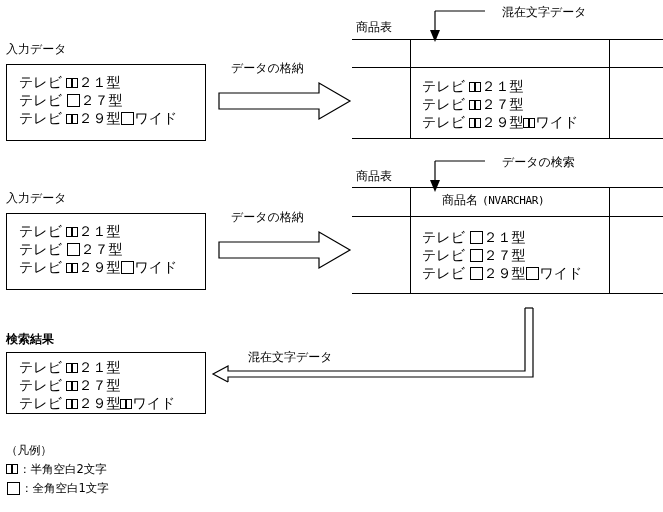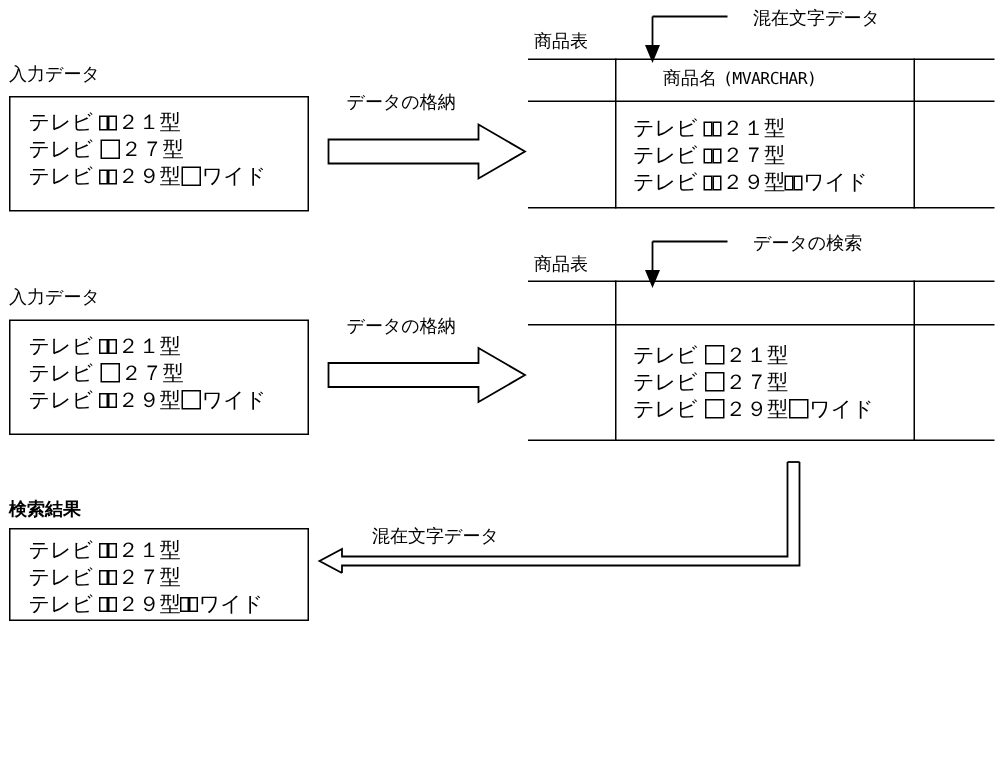--- a/index.html
+++ b/index.html
@@ -119,25 +119,20 @@
 
   <div class="tbl" style="left:352px; top:39px; width:311px; height:100px;">
 
     <div class="tline hline" style="left:0px;  top:0px;  width:311px;"></div>
     <div class="tline hline" style="left:0px;  top:28px; width:311px;"></div>
     <div class="tline hline" style="left:0px;  top:99px; width:311px;"></div>
 
     <div class="tline vline" style="left:58px;  top:0px; height:100px;"></div>
     <div class="tline vline" style="left:257px; top:0px; height:100px;"></div>
 
-    <div class="abs" style="left:58px; top:0px; width:199px; height:28px;">
-      <div class="abs lbl" style="left:32px; top:7px;">
-        <span>商品名</span><span class="mono" style="margin-left:4px;">(MVARCHAR)</span>
-      </div>
-    </div>
 
     <div class="abs" style="left:58px; top:28px; width:199px; height:71px;">
       <div class="rows" style="padding:10px 0 0 12px;">
           <div class="row"><span>テレビ</span> <span><span class="sp-h"></span><span class="sp-h"></span></span><span>２１型</span></div>
           <div class="row"><span>テレビ</span> <span><span class="sp-h"></span><span class="sp-h"></span></span><span>２７型</span></div>
           <div class="row"><span>テレビ</span> <span><span class="sp-h"></span><span class="sp-h"></span></span><span>２９型</span><span><span class="sp-h"></span><span class="sp-h"></span></span><span>ワイド</span></div>
         </div>
     </div>
   </div>
 
@@ -170,20 +165,25 @@
 
   <div class="abs lbl" style="left:356px; top:170px;">商品表</div>
 
   <div class="tbl" style="left:352px; top:187px; width:311px; height:107px;">
     <div class="tline hline" style="left:0px;  top:0px;   width:311px;"></div>
     <div class="tline hline" style="left:0px;  top:29px;  width:311px;"></div>
     <div class="tline hline" style="left:0px;  top:106px; width:311px;"></div>
     <div class="tline vline" style="left:58px;  top:0px; height:107px;"></div>
     <div class="tline vline" style="left:257px; top:0px; height:107px;"></div>
 
+    <div class="abs" style="left:58px; top:0px; width:199px; height:29px;">
+      <div class="abs lbl" style="left:32px; top:7px;">
+        <span>商品名</span><span class="mono" style="margin-left:4px;">(NVARCHAR)</span>
+      </div>
+    </div>
 
     <div class="abs" style="left:58px; top:29px; width:199px; height:77px;">
       <div class="rows" style="padding:12px 0 0 12px;">
           <div class="row"><span>テレビ</span> <span><span class="sp-f"></span></span><span>２１型</span></div>
           <div class="row"><span>テレビ</span> <span><span class="sp-f"></span></span><span>２７型</span></div>
           <div class="row"><span>テレビ</span> <span><span class="sp-f"></span></span><span>２９型</span><span><span class="sp-f"></span></span><span>ワイド</span></div>
         </div>
     </div>
   </div>
 
@@ -200,14 +200,27 @@
   <div class="abs lbl" style="left:248px; top:351px;">混在文字データ</div>
 
   <div class="abs" style="left:208px; top:294px;">
     <svg width="330" height="120" viewBox="0 0 330 120">
       <path d="M 20,88 L 5,80 L 20,72 L 20,77 L 317,77 L 317,14
                M 20,88 L 20,83 L 325,83 L 325,14" stroke="#000000" stroke-width="1.2" fill="none"></path>
       <path d="M 317,14 L 325,14" stroke="#000000" stroke-width="1.2" fill="none"></path>
     </svg>
   </div>
 
+  <div class="abs" style="left:6px; top:444px;">
+    <div class="lbl-sm" style="margin-bottom:3px;">（凡例）</div>
+
+    <div class="lbl-sm" style="height:19px; display:flex; align-items:center;">
+      <span><span class="sp-h"></span><span class="sp-h"></span></span>
+      <span style="margin-left:1px;">：半角空白2文字</span>
+    </div>
+
+    <div class="lbl-sm" style="height:19px; display:flex; align-items:center;">
+      <span><span class="sp-f"></span></span>
+      <span style="margin-left:1px;">：全角空白1文字</span>
+    </div>
+  </div>
 
 </div>
 
 </body></html>

